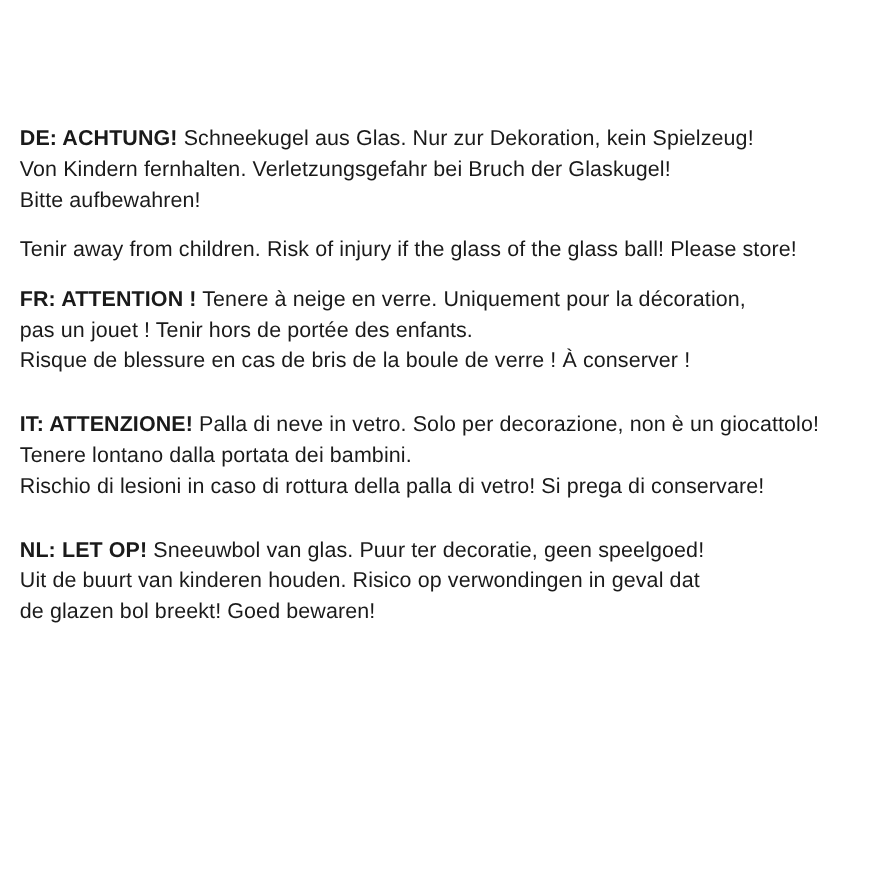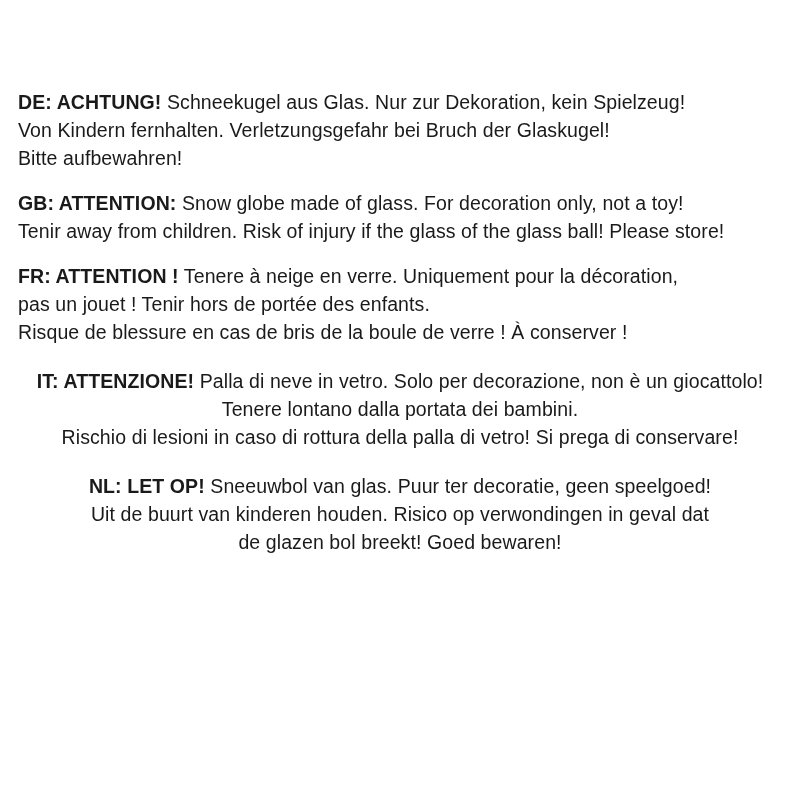--- a/index.html
+++ b/index.html
@@ -12,55 +12,53 @@
     background: #ffffff;
     font-family: "Liberation Sans", sans-serif;
     color: #1a1a1a;
     overflow: hidden;
   }
   .sheet {
     position: relative;
     width: 800px;
     height: 800px;
     box-sizing: border-box;
-    padding: 88px 18px 0 18px;
+    padding: 112px 18px 0 18px;
   }
   .warning-block {
     margin-bottom: 17px;
   }
   .warning-block:last-child {
     margin-bottom: 0;
   }
   .warning-line {
     font-size: 19.5px;
     line-height: 28px;
     letter-spacing: 0.005em;
     white-space: nowrap;
   }
   .lang-label {
     font-weight: bold;
   }
   .gap-extra {
-    margin-top: 21px;
-    text-align: center;
+    margin-top: 30px;
   }
 </style>
 </head>
 <body>
 
 <div class="sheet">
 
   <div class="warning-block">
     <div class="warning-line"><span class="lang-label">DE: ACHTUNG!</span> <span>Schneekugel aus Glas. Nur zur Dekoration, kein Spielzeug!</span></div>
     <div class="warning-line">Von Kindern fernhalten. Verletzungsgefahr bei Bruch der Glaskugel!</div>
     <div class="warning-line">Bitte aufbewahren!</div>
   </div>
 
   <div class="warning-block">
-    <div class="warning-line"><span class="lang-label">GB: ATTENTION:</span> <span>Snow globe made of glass. For decoration only, not a toy!</span></div>
     <div class="warning-line">Tenir away from children. Risk of injury if the glass of the glass ball! Please store!</div>
   </div>
 
   <div class="warning-block">
     <div class="warning-line"><span class="lang-label">FR: ATTENTION !</span> <span>Tenere à neige en verre. Uniquement pour la décoration,</span></div>
     <div class="warning-line">pas un jouet ! Tenir hors de portée des enfants.</div>
     <div class="warning-line">Risque de blessure en cas de bris de la boule de verre ! À conserver !</div>
   </div>
 
   <div class="warning-block gap-extra">

